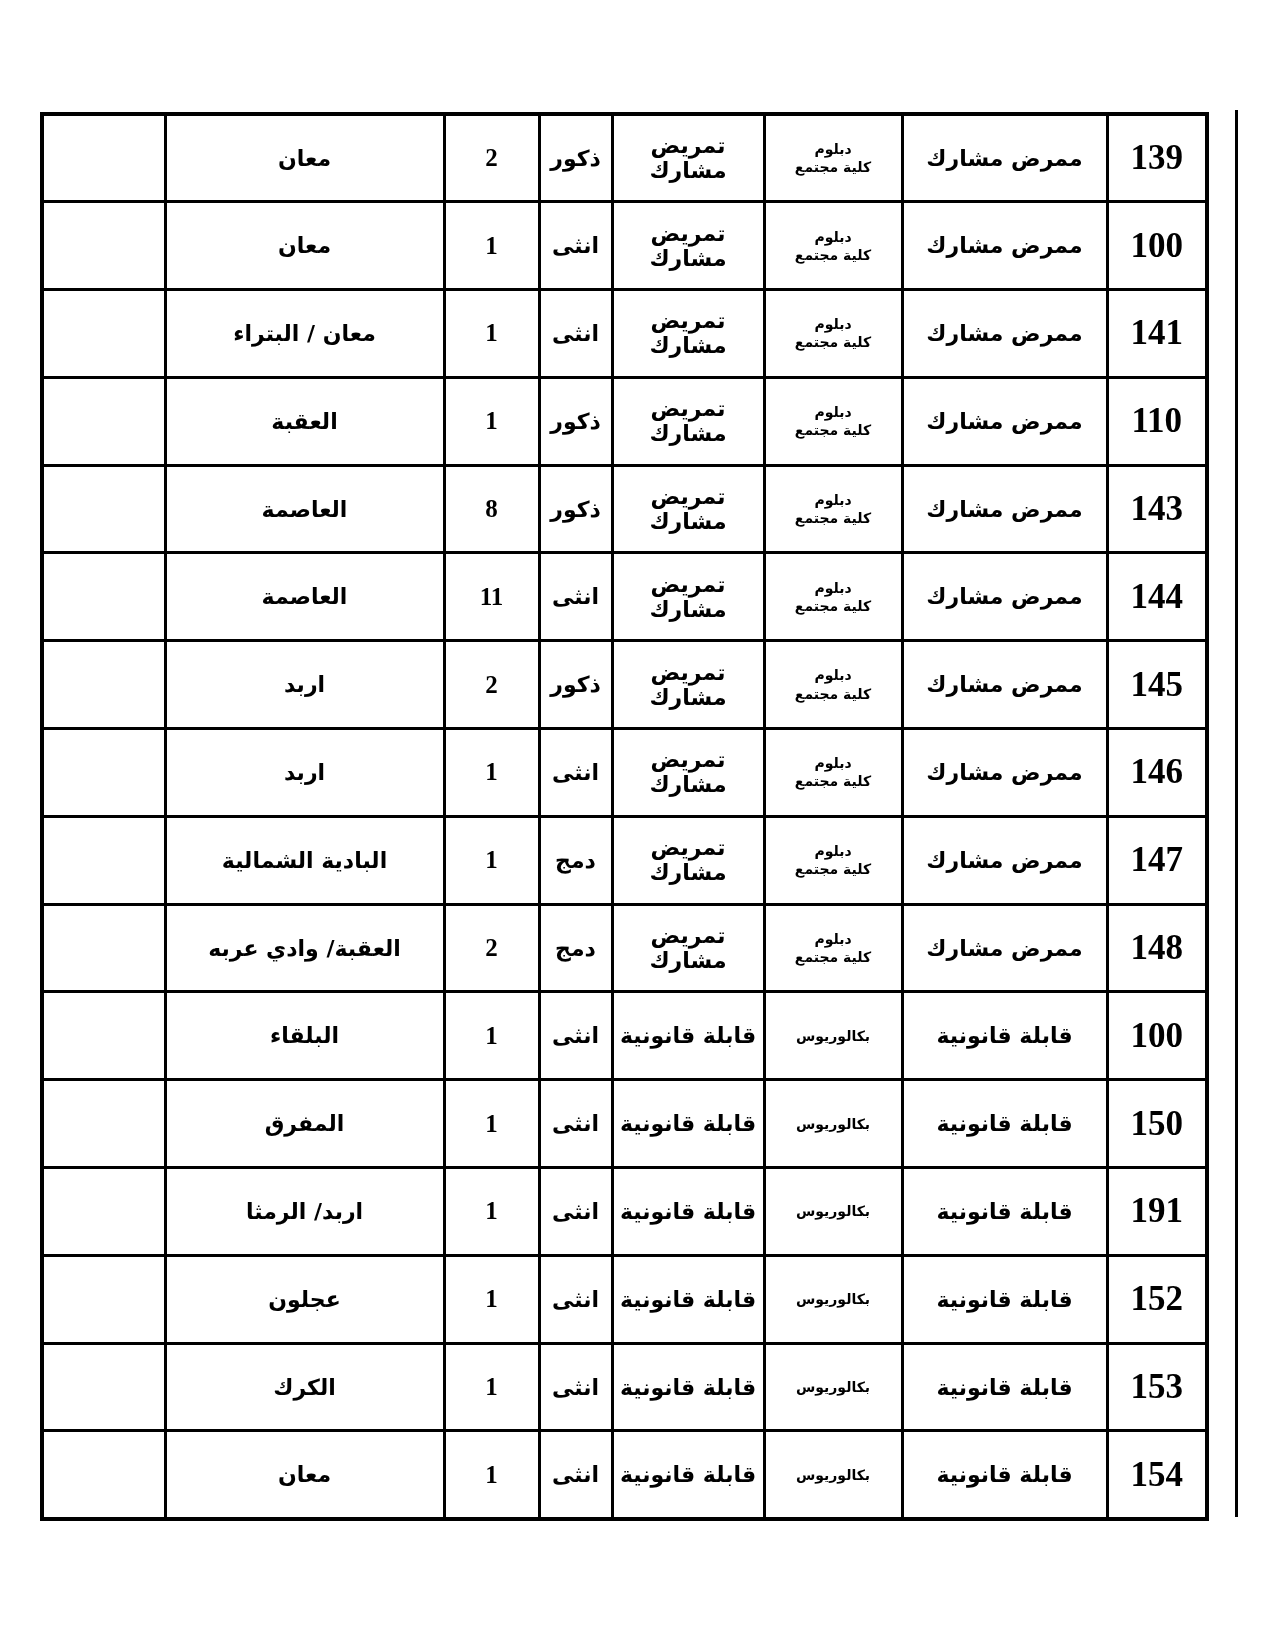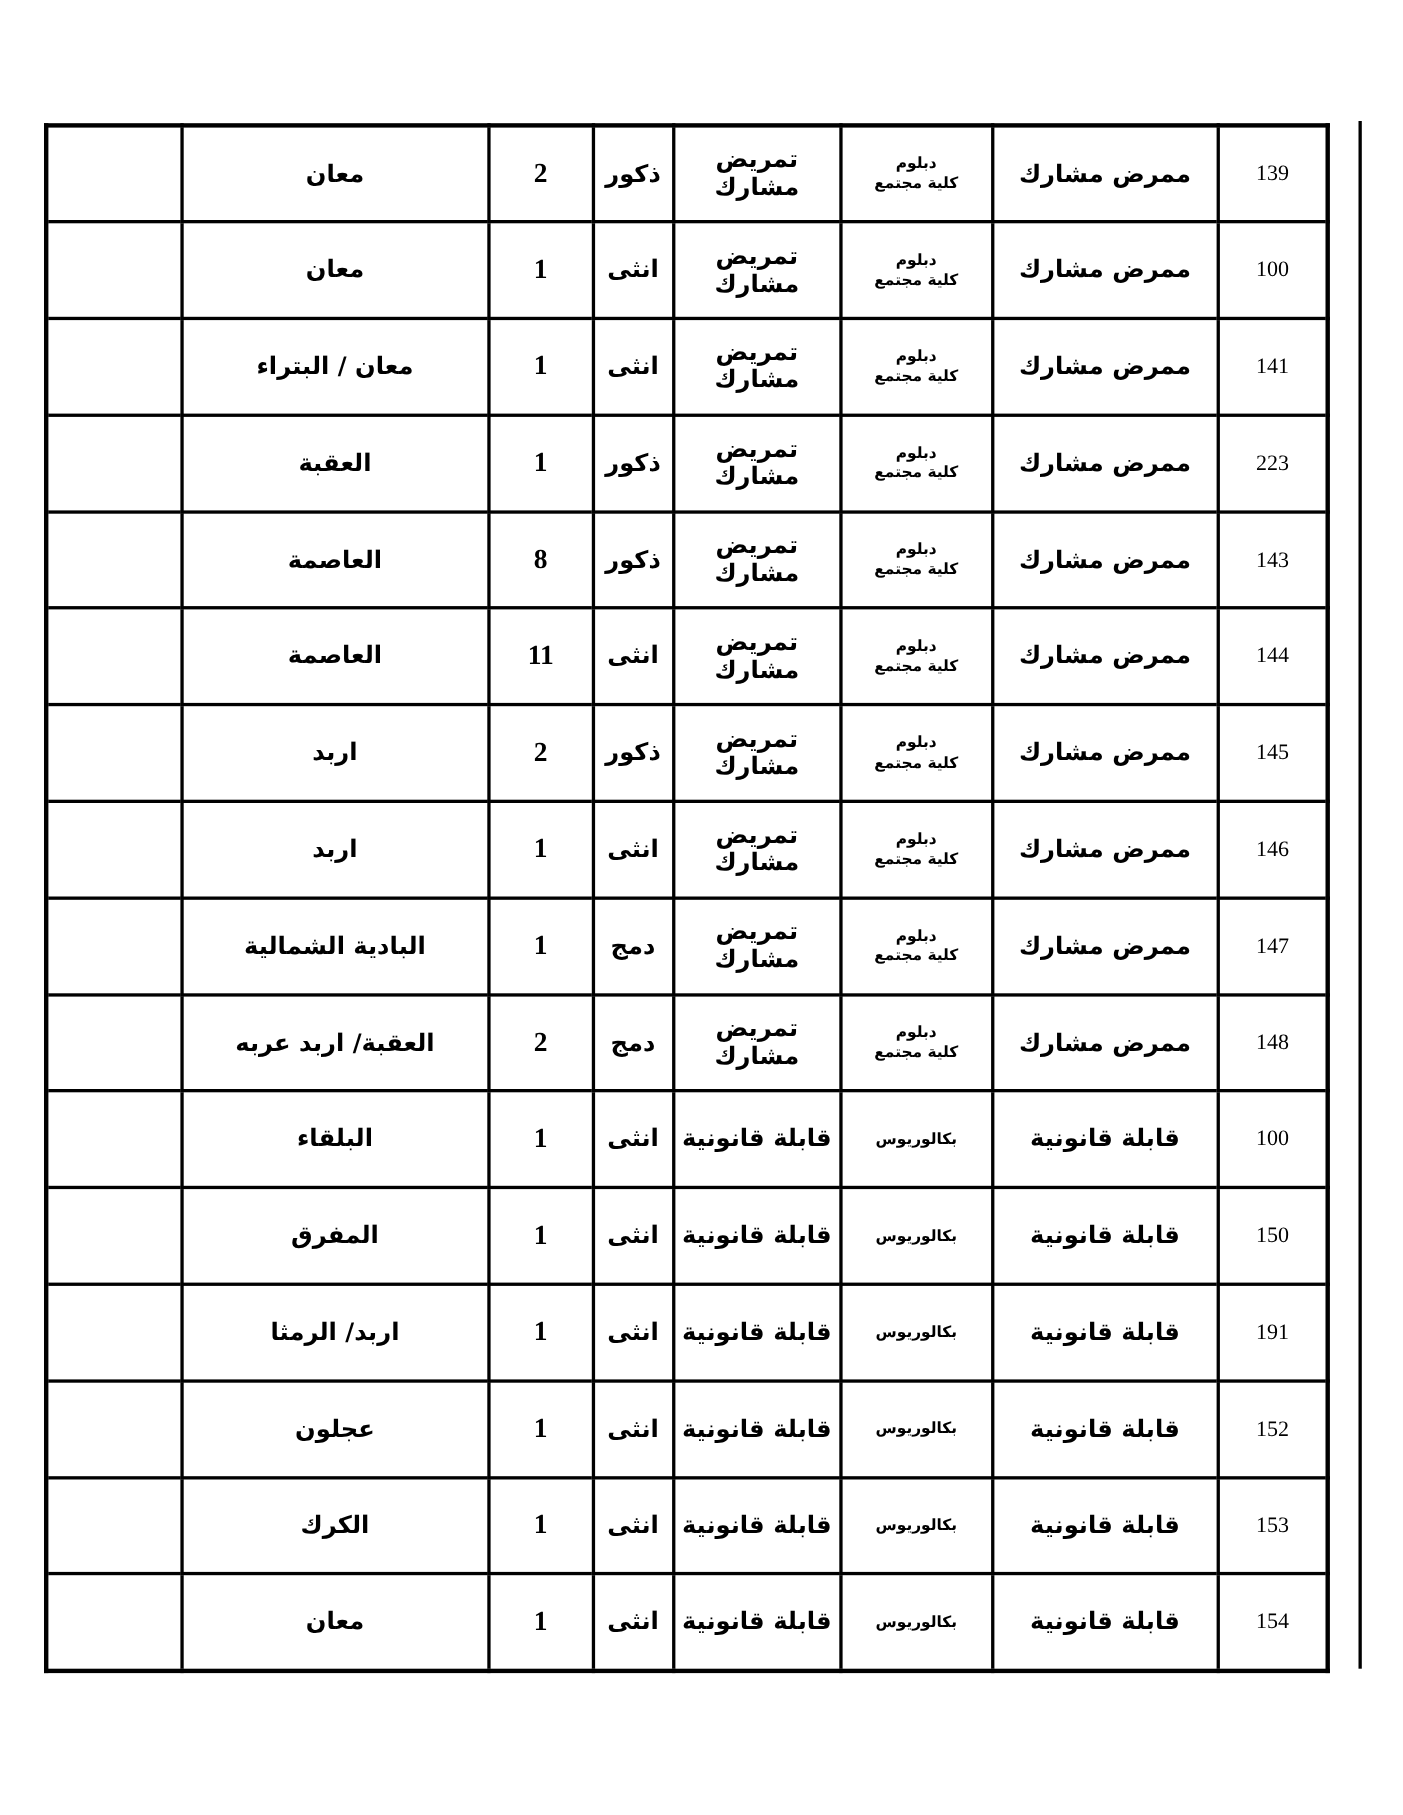--- a/index.html
+++ b/index.html
@@ -48,22 +48,22 @@
     font-weight: bold;
     font-size: 22px;
   }
   td.degree {
     white-space: pre-line;
     line-height: 1.3;
     font-size: 14px;
   }
   td.rownum {
     font-family: "Liberation Serif", "DejaVu Serif", serif;
-    font-weight: normal;
-    font-size: 20px;
+    font-weight: bold;
+    font-size: 35px;
   }
   td.count {
     font-family: "Liberation Serif", "DejaVu Serif", serif;
     font-weight: bold;
     font-size: 25px;
   }
   .edge-rule {
     position: absolute;
     left: 1235px;
     top: 110px;
@@ -117,21 +117,21 @@
     <td class="ar">ممرض مشارك</td>
     <td class="ar degree">دبلوم
 كلية مجتمع</td>
     <td class="ar">تمريض مشارك</td>
     <td class="ar">انثى</td>
     <td class="count">1</td>
     <td class="ar">معان / البتراء</td>
     <td class="ar"></td>
   </tr>
           <tr>
-    <td class="rownum">223</td>
+    <td class="rownum">110</td>
     <td class="ar">ممرض مشارك</td>
     <td class="ar degree">دبلوم
 كلية مجتمع</td>
     <td class="ar">تمريض مشارك</td>
     <td class="ar">ذكور</td>
     <td class="count">1</td>
     <td class="ar">العقبة</td>
     <td class="ar"></td>
   </tr>
           <tr>
@@ -190,21 +190,21 @@
     <td class="ar"></td>
   </tr>
           <tr>
     <td class="rownum">148</td>
     <td class="ar">ممرض مشارك</td>
     <td class="ar degree">دبلوم
 كلية مجتمع</td>
     <td class="ar">تمريض مشارك</td>
     <td class="ar">دمج</td>
     <td class="count">2</td>
-    <td class="ar">العقبة/ اربد عربه</td>
+    <td class="ar">العقبة/ وادي عربه</td>
     <td class="ar"></td>
   </tr>
           <tr>
     <td class="rownum">100</td>
     <td class="ar">قابلة قانونية</td>
     <td class="ar degree">بكالوريوس</td>
     <td class="ar">قابلة قانونية</td>
     <td class="ar">انثى</td>
     <td class="count">1</td>
     <td class="ar">البلقاء</td>

